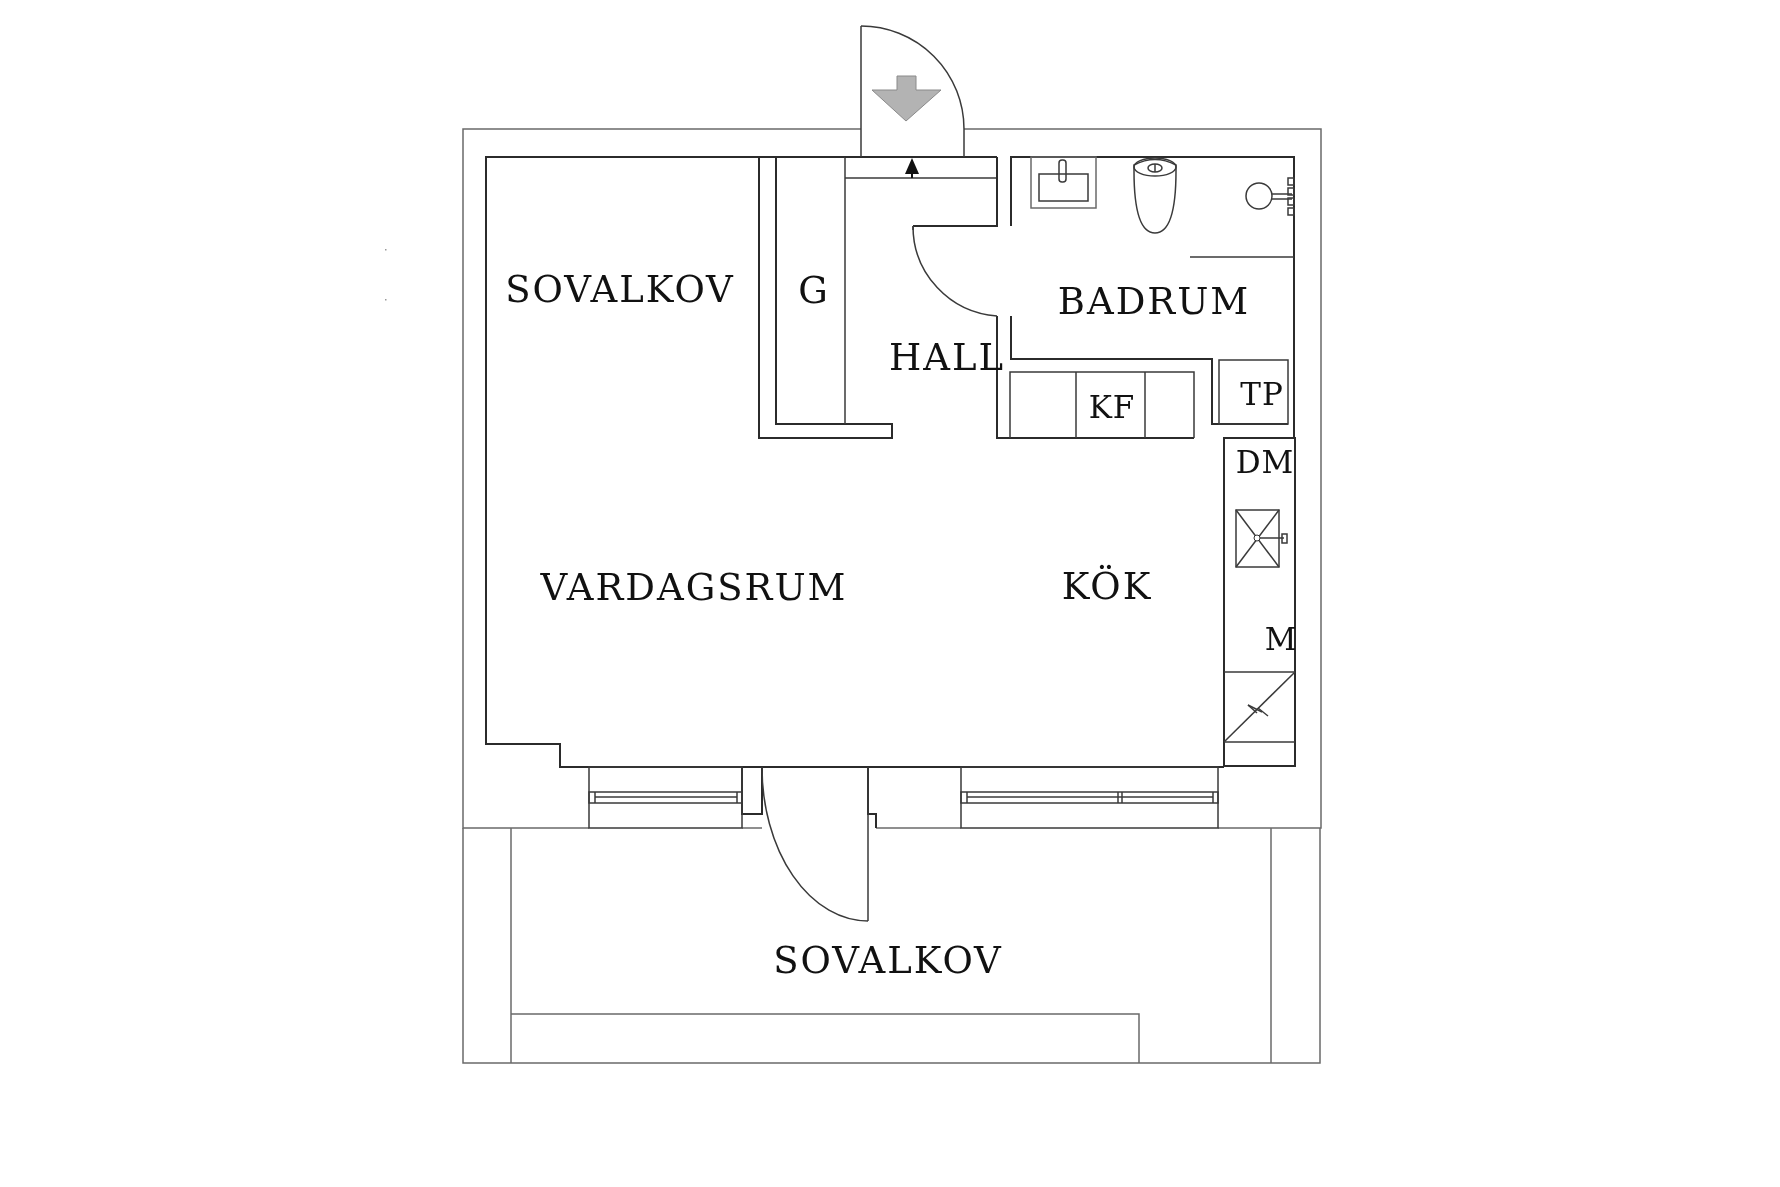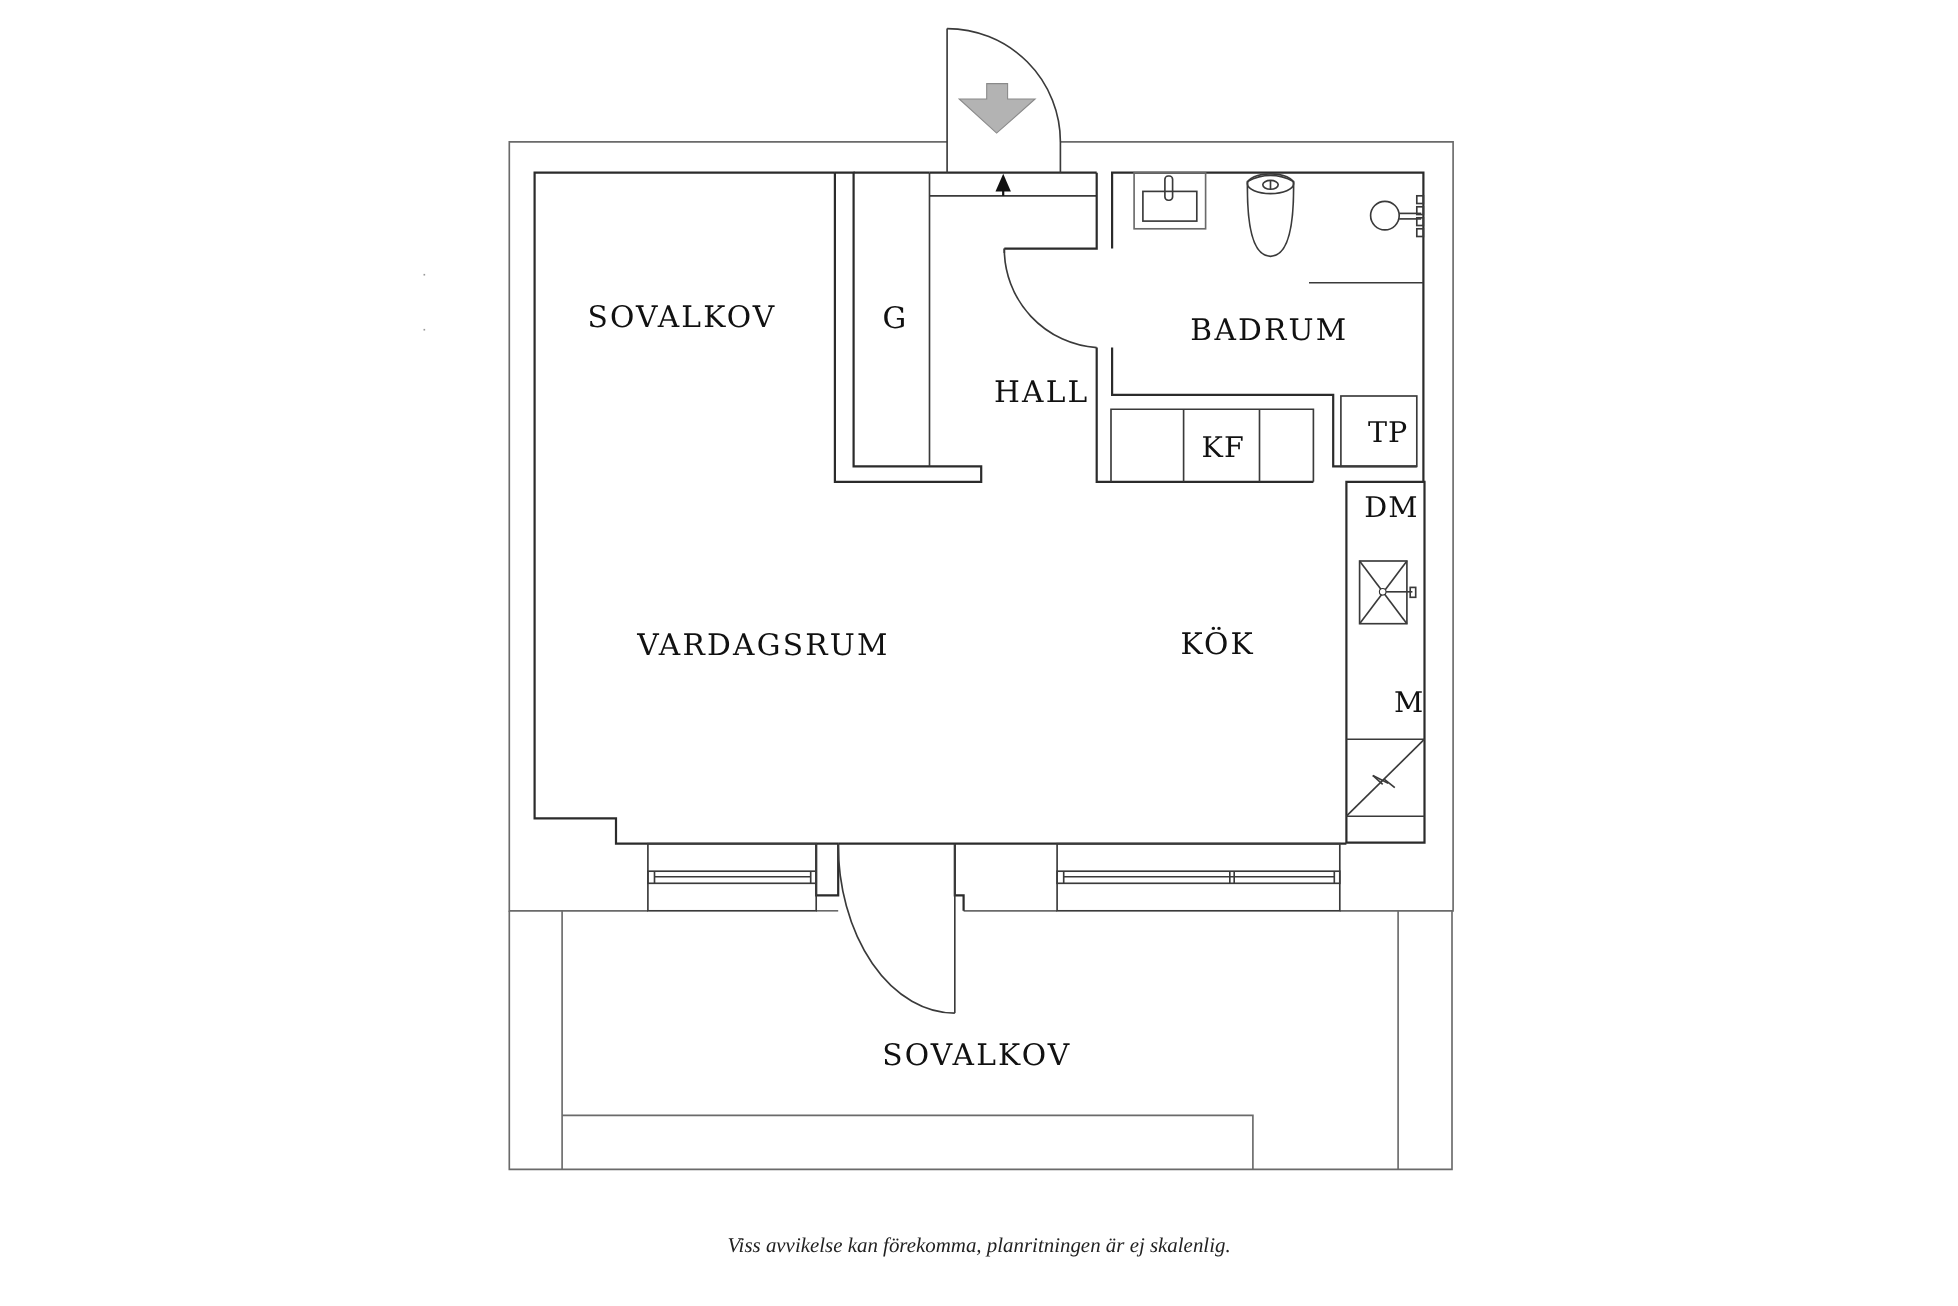--- a/index.html
+++ b/index.html
@@ -2,22 +2,22 @@
 <html><head>
 <meta charset="utf-8">
 <style>
   html, body { margin:0; padding:0; background:#ffffff; }
   #stage { position:relative; width:1780px; height:1187px; background:#ffffff; overflow:hidden; }
   svg { position:absolute; left:0; top:0; }
   .wall { fill:none; stroke:#2b2b2b; stroke-width:2; }
   .thin { fill:none; stroke:#3a3a3a; stroke-width:1.5; }
   .light { fill:none; stroke:#6a6a6a; stroke-width:1.5; }
   .label { position:absolute; font-family:"DejaVu Serif","Liberation Serif",serif; color:#111; letter-spacing:2px; white-space:nowrap; transform:translate(-50%,-50%); }
-  .room-label { font-size:27px; }
-  .small-label { font-size:26px; letter-spacing:1px; }
+  .room-label { font-size:37px; }
+  .small-label { font-size:31px; letter-spacing:1px; }
   .footer { position:absolute; left:890px; top:1133px; transform:translate(-50%,-50%); font-family:"Liberation Serif","DejaVu Serif",serif; font-style:italic; font-size:19px; color:#222; white-space:nowrap; }
 </style>
 </head>
 <body>
 
 <div id="stage">
   <svg width="1780" height="1187" viewBox="0 0 1780 1187">
 
     <g>
       <polyline class="light" points="861,129 463,129 463,828 589,828"></polyline>
@@ -165,14 +165,13 @@
   <div class="label room-label" style="left:1154px; top:291px;margin-top:10px;">BADRUM</div>
   <div class="label room-label" style="left:694px; top:587px;">VARDAGSRUM</div>
   <div class="label room-label" style="left:1107px; top:586px;">KÖK</div>
   <div class="label room-label" style="left:888px; top:960px;">SOVALKOV</div>
 
   <div class="label small-label" style="left:1112px; top:407px;">KF</div>
   <div class="label small-label" style="left:1262px; top:394px;">TP</div>
   <div class="label small-label" style="left:1265px; top:462px;">DM</div>
   <div class="label small-label" style="left:1281px; top:639px;">M</div>
 
-  <div class="footer">Viss avvikelse kan förekomma, planritningen är ej skalenlig.</div>
 </div>
 
 </body></html>

